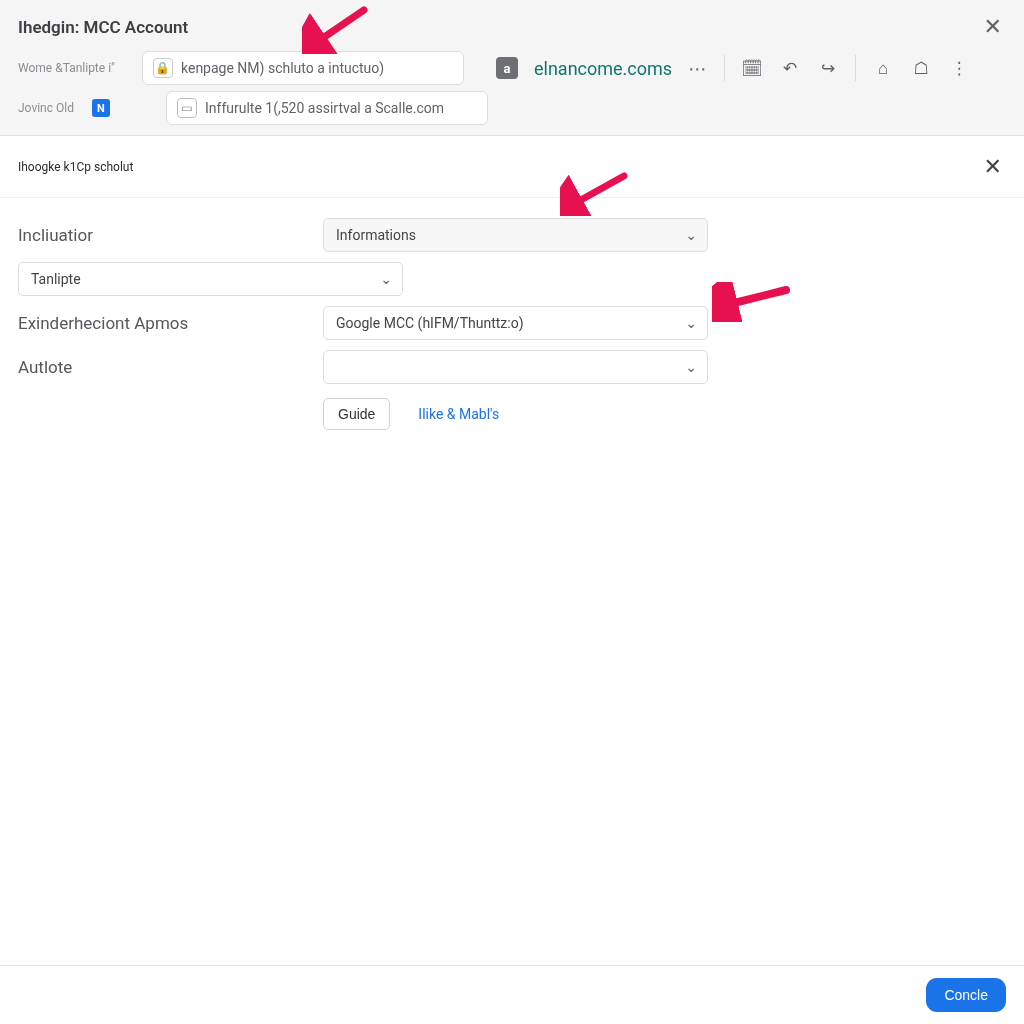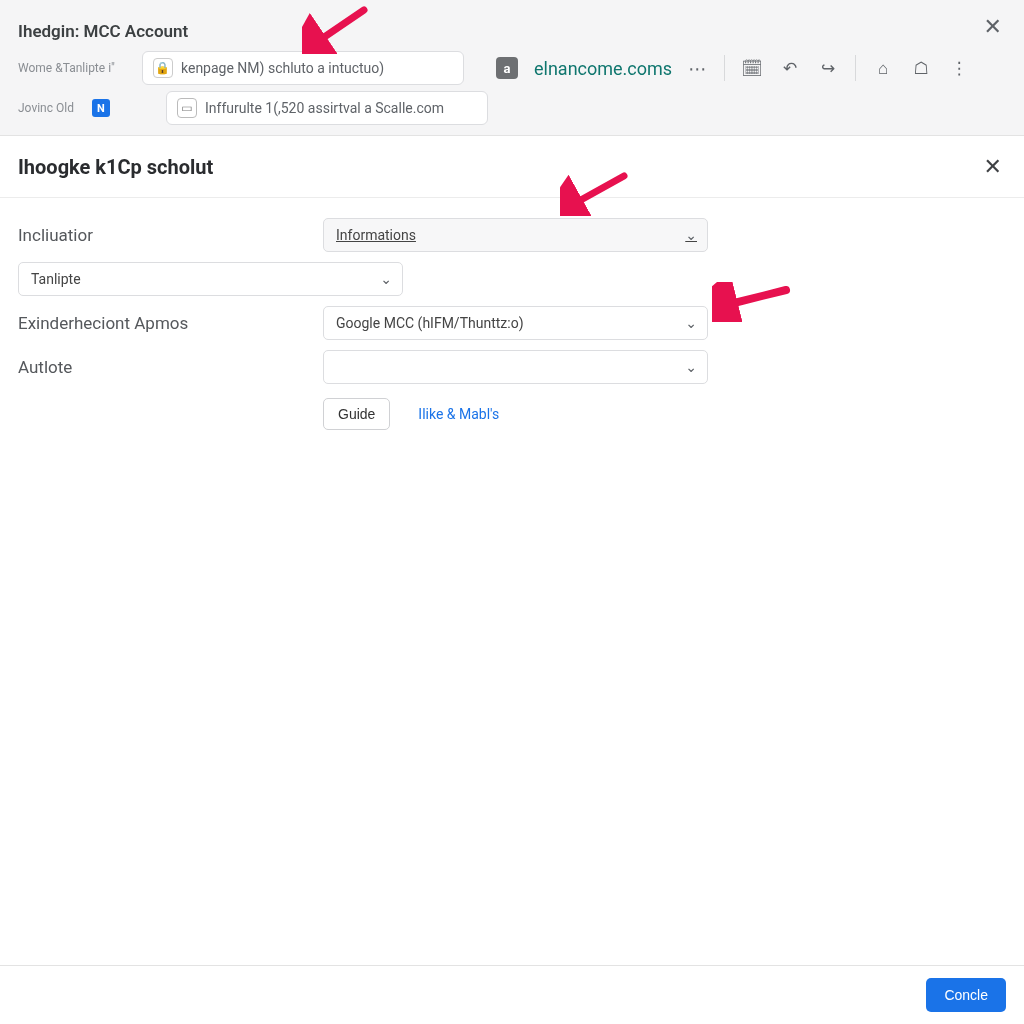--- a/index.html
+++ b/index.html
@@ -14,21 +14,21 @@
     position: relative;
   }
   
   .topbar {
     background: #f5f5f6;
     border-bottom: 1px solid #e3e3e3;
     padding: 12px 18px 10px 18px;
   }
   .topbar-row1 {
     display: flex;
-    align-items: flex-end;
+    align-items: center;
     justify-content: space-between;
     margin-bottom: 10px;
   }
   .top-title {
     font-size: 17px;
     font-weight: 600;
     color: #3c4042;
   }
   .top-close {
     font-size: 22px;
@@ -95,21 +95,21 @@
              display:inline-flex; align-items:center; justify-content:center; font-size:11px; font-weight:700;}
   
   .section {
     background:#fff;
   }
   .section-header {
     display:flex; align-items:center; justify-content:space-between;
     padding: 16px 18px;
     border-bottom:1px solid #ececec;
   }
-  .section-title { font-size:20px; font-weight:700; color:#2a2c2f; }
+  .section-title { font-size:12px; font-weight:400; color:#2a2c2f; }
   .section-close { font-size:22px; color:#404245; cursor:pointer; padding:2px 4px;}
   
   .form-area { padding: 10px 18px 18px 18px; }
   .form-row {
     display:flex; align-items:center;
     margin: 10px 0;
   }
   .form-label {
     width: 305px;
     font-size: 17px;
@@ -121,21 +121,21 @@
     border: 1px solid #dcdde0;
     border-radius: 5px;
     background:#fff;
     display:flex; align-items:center; justify-content:space-between;
     padding: 0 10px 0 12px;
     color:#444;
     font-size:14px;
     cursor:pointer;
   }
   .select-box .chev { color:#5f6368; font-size:14px; }
-  .select-shaded { background:#f7f7f8;text-decoration:underline; }
+  .select-shaded { background:#f7f7f8; }
   .form-actions {
     display:flex; align-items:center; gap:28px;
     margin-top: 14px;
     margin-left: 305px;
   }
   .btn-guide {
     border:1px solid #d0d1d4;
     background:#fff;
     border-radius:5px;
     padding:7px 14px;
@@ -150,21 +150,21 @@
     bottom:0; left:0; right:0;
     border-top:1px solid #e3e3e3;
     background:#fff;
     padding: 12px 18px;
     display:flex; justify-content:flex-end;
   }
   .btn-primary {
     background:#1a73e8;
     color:#fff;
     border:none;
-    border-radius:5px;
+    border-radius:11px;
     padding:9px 18px;
     font-size:14px;
     cursor:pointer;
   }
   
   .arrow {
     position:absolute;
     pointer-events:none;
   }
   .arrow svg { display:block; }

